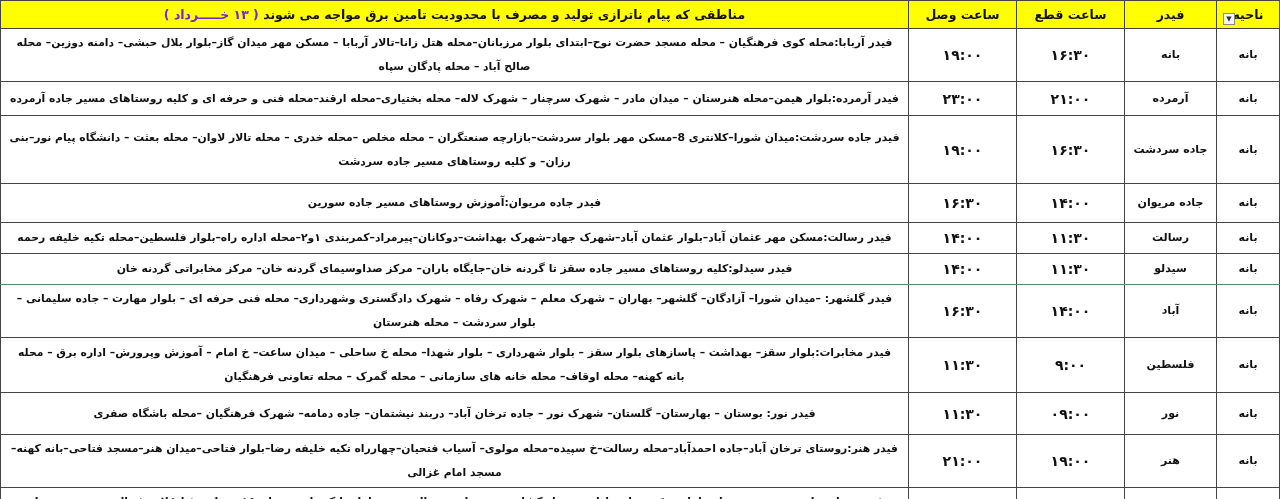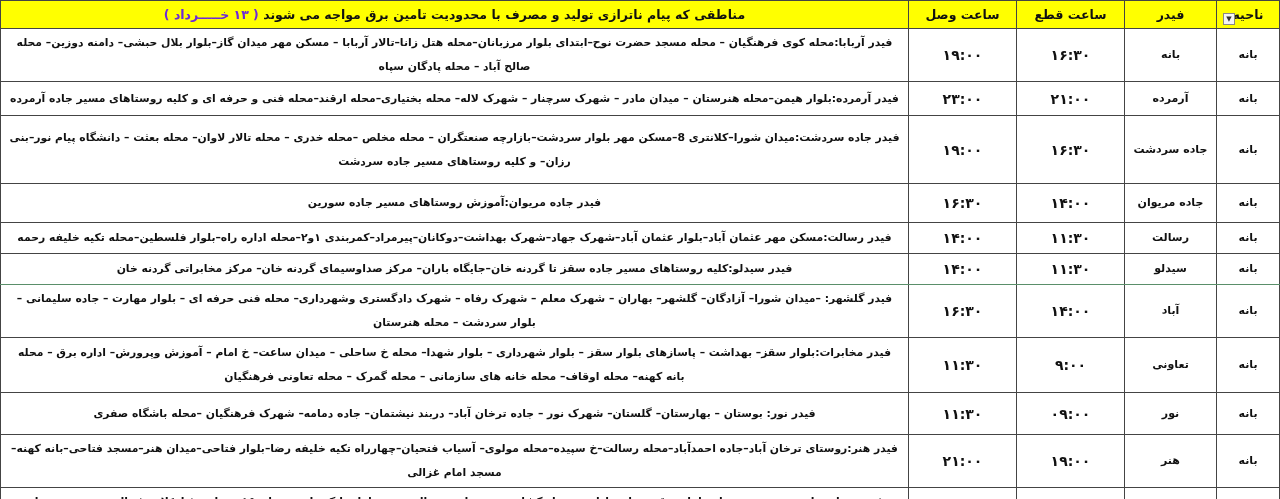--- a/index.html
+++ b/index.html
@@ -89,21 +89,21 @@
     </tr>
     <tr style="height:31px">
       <td>بانه</td>
       <td>آباد</td>
       <td class="time">۱۴:۰۰</td>
       <td class="time">۱۶:۳۰</td>
       <td class="desc">فیدر گلشهر: –میدان شورا– آزادگان– گلشهر– بهاران – شهرک معلم – شهرک رفاه – شهرک دادگستری وشهرداری– محله فنی حرفه ای – بلوار مهارت – جاده سلیمانی – بلوار سردشت – محله هنرستان</td>
     </tr>
     <tr style="height:55px">
       <td>بانه</td>
-      <td>تعاونی</td>
+      <td>فلسطین</td>
       <td class="time">۹:۰۰</td>
       <td class="time">۱۱:۳۰</td>
       <td class="desc">فیدر مخابرات:بلوار سقز– بهداشت – پاسازهای بلوار سقز – بلوار شهرداری – بلوار شهدا– محله خ ساحلی – میدان ساعت– خ امام – آموزش وپرورش– اداره برق – محله بانه کهنه– محله اوقاف– محله خانه های سازمانی – محله گمرک – محله تعاونی فرهنگیان</td>
     </tr>
     <tr style="height:42px">
       <td>بانه</td>
       <td>نور</td>
       <td class="time">۰۹:۰۰</td>
       <td class="time">۱۱:۳۰</td>
       <td class="desc">فیدر نور: بوستان – بهارستان– گلستان– شهرک نور – جاده ترخان آباد– دربند نیشتمان– جاده دمامه– شهرک فرهنگیان –محله باشگاه صفری</td>

